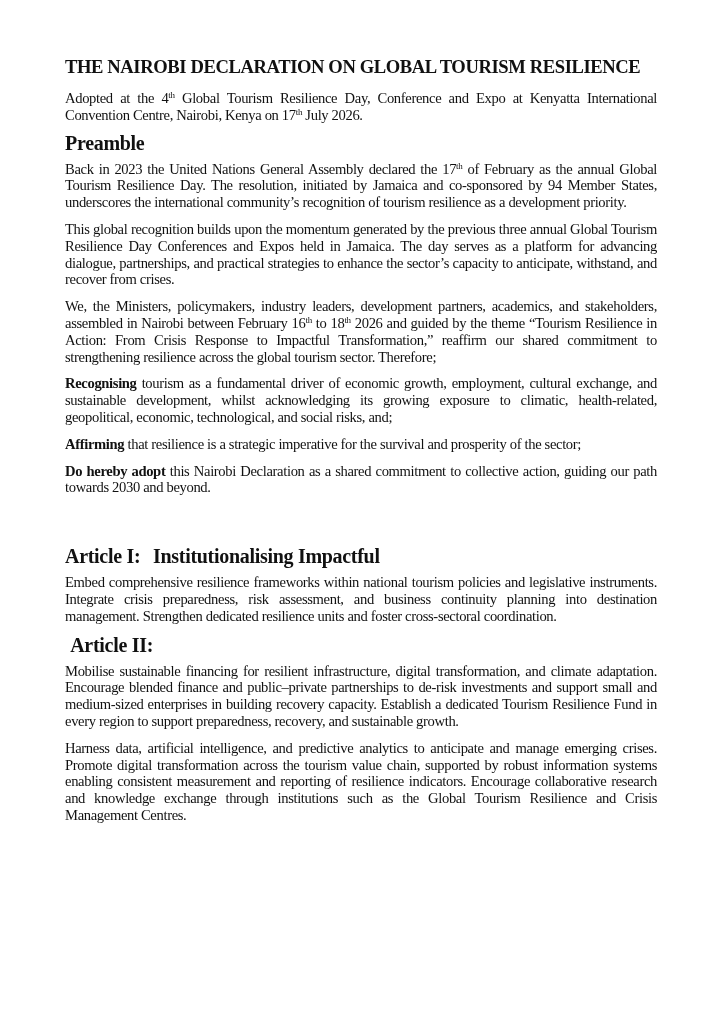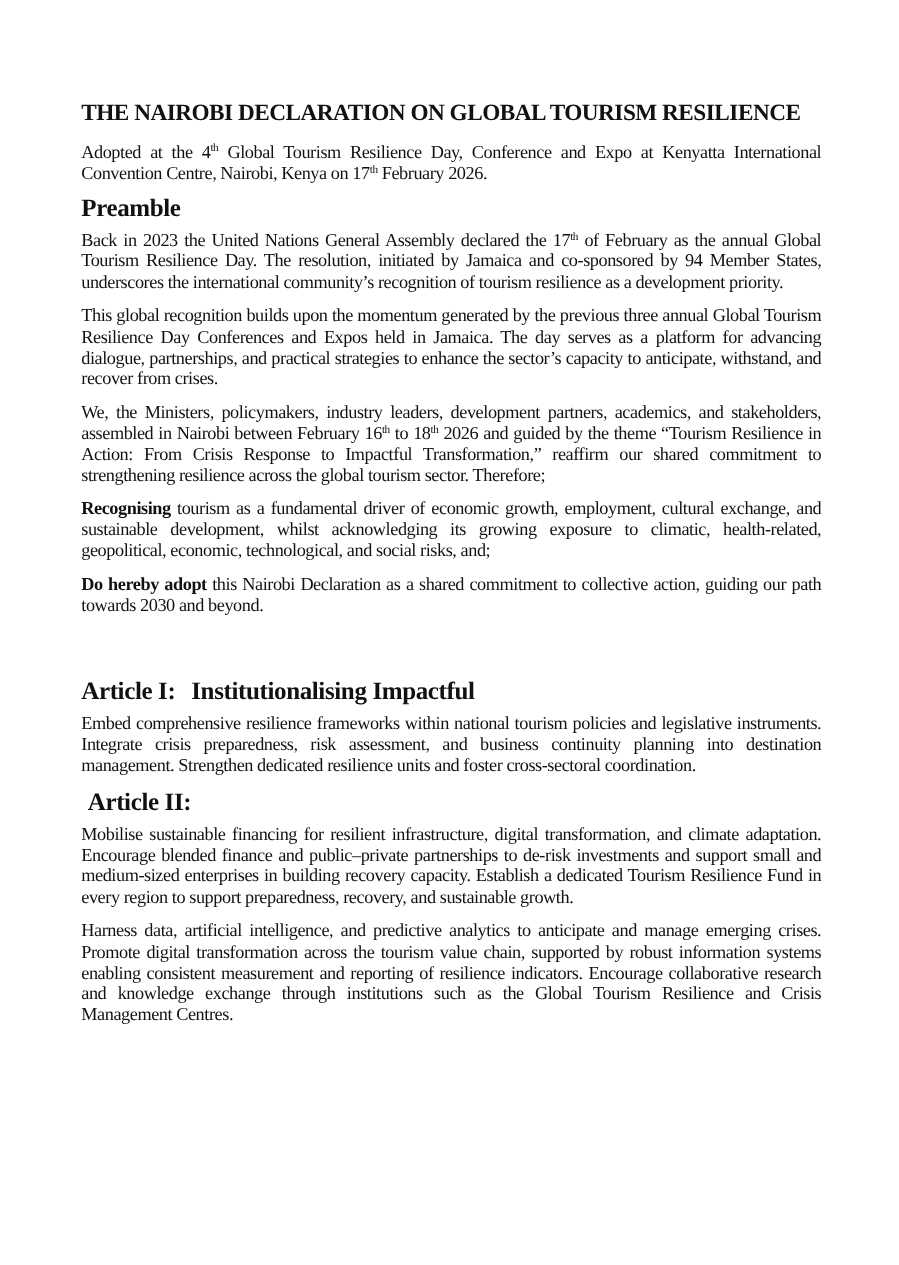--- a/index.html
+++ b/index.html
@@ -13,21 +13,21 @@
       overflow: hidden;
       font-family: "Liberation Serif", "DejaVu Serif", serif;
       color: #111111;
     }
     .page {
       position: relative;
       width: 719px;
       height: 781px;
       background: #ffffff;
       box-sizing: border-box;
-      padding: 80px 62px 0 65px;
+      padding: 56px 62px 0 65px;
     }
     .doc-title {
       font-family: "Liberation Serif", "DejaVu Serif", serif;
       font-weight: bold;
       font-size: 18.6px;
       letter-spacing: -0.4px;
       margin: 0 0 12px 0;
       line-height: 22px;
       white-space: nowrap;
     }
@@ -67,32 +67,33 @@
     .subtitle { margin-bottom: 9px; }
     .p-pre1 { margin-bottom: 10px; }
   </style>
 </head>
 <body>
 
 <div class="page">
 
   <h1 class="doc-title">THE NAIROBI DECLARATION ON GLOBAL TOURISM RESILIENCE</h1>
 
-  <p class="subtitle"><span>Adopted at the 4</span><sup>th</sup><span> Global Tourism Resilience Day, Conference and Expo at Kenyatta International Convention Centre, Nairobi, Kenya on 17</span><sup>th</sup><span> February 2026.</span></p>
+  <p class="subtitle"><span>Adopted at the 4</span><sup>th</sup><span> Global Tourism Resilience Day, Conference and Expo at Kenyatta International Convention Centre, Nairobi, Kenya on 17</span><sup>th</sup><span> July 2026.</span></p>
 
   <h2>Preamble</h2>
 
   <p class="p-pre1"><span>Back in 2023 the United Nations General Assembly declared the 17</span><sup>th</sup><span> of February as the annual Global Tourism Resilience Day.  The resolution, initiated by Jamaica and co-sponsored by 94 Member States, underscores the international community’s recognition of tourism resilience as a development priority.</span></p>
 
   <p>This global recognition builds upon the momentum generated by the previous three annual Global Tourism Resilience Day Conferences and Expos held in Jamaica.  The day serves as a platform for advancing dialogue, partnerships, and practical strategies to enhance the sector’s capacity to anticipate, withstand, and recover from crises.</p>
 
   <p><span>We, the Ministers, policymakers, industry leaders, development partners, academics, and stakeholders, assembled in Nairobi between February 16</span><sup>th</sup><span> to 18</span><sup>th</sup><span> 2026 and guided by the theme “Tourism Resilience in Action: From Crisis Response to Impactful Transformation,” reaffirm our shared commitment to strengthening resilience across the global tourism sector. Therefore;</span></p>
 
   <p><b>Recognising</b><span> tourism as a fundamental driver of economic growth, employment, cultural exchange, and sustainable development, whilst acknowledging its growing exposure to climatic, health-related, geopolitical, economic, technological, and social risks, and;</span></p>
 
+  <p><b>Affirming</b><span> that resilience is a strategic imperative for the survival and prosperity of the sector;</span></p>
 
   <p><b>Do hereby adopt</b><span> this Nairobi Declaration as a shared commitment to collective action, guiding our path towards 2030 and beyond.</span></p>
 
   <h2 class="article-heading">
       <span class="article-num w1">Article I:</span>
       <span>Institutionalising Impactful</span>
     </h2>
   <p>Embed comprehensive resilience frameworks within national tourism policies and legislative instruments. Integrate crisis preparedness, risk assessment, and business continuity planning into destination management. Strengthen dedicated resilience units and foster cross-sectoral coordination.</p>
 
   <h2 class="article-heading">

